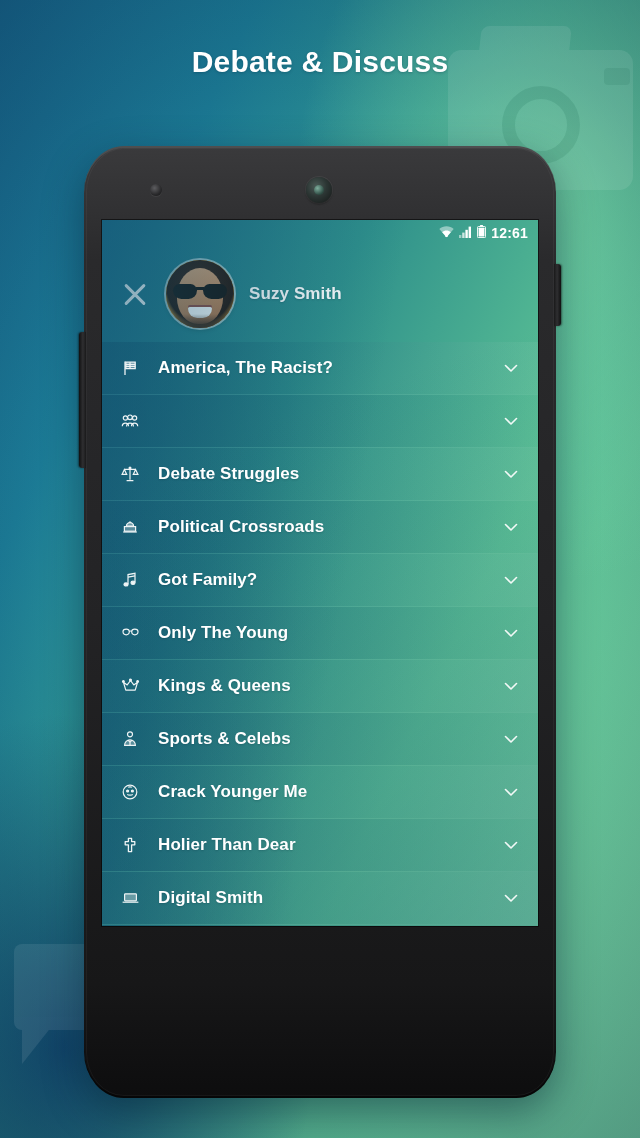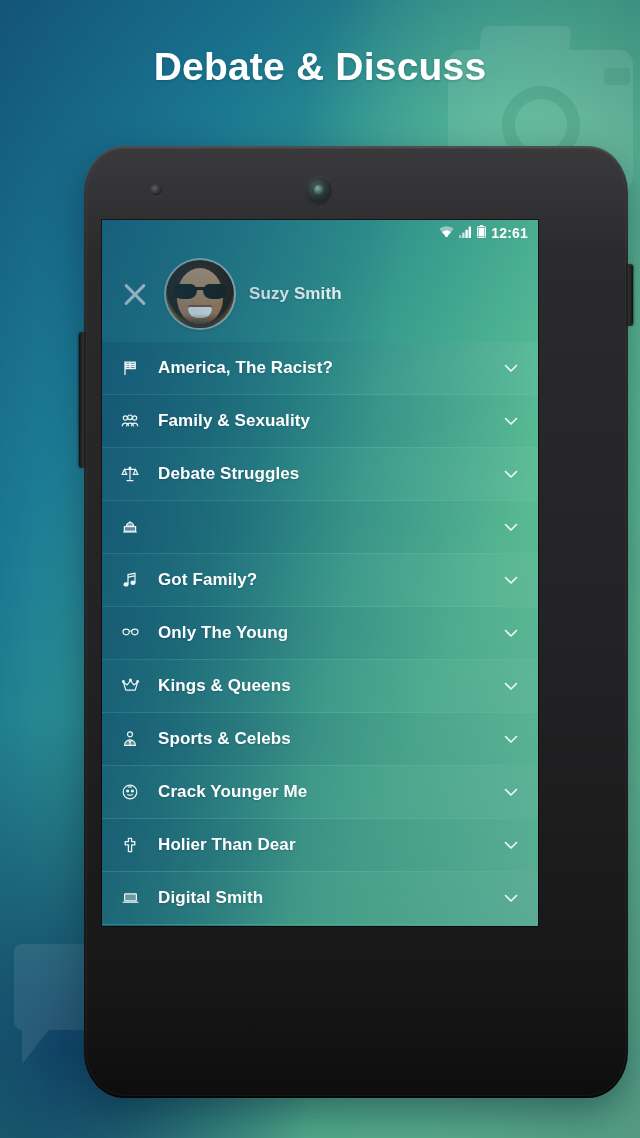--- a/index.html
+++ b/index.html
@@ -58,30 +58,30 @@
     position:absolute; left:8px; top:82px;
     width:0; height:0;
     border-left:30px solid #ffffff;
     border-bottom:38px solid transparent;
   }
 
   
   .page-title {
     position:absolute; top:45px; left:0; width:100%;
     text-align:center;
-    font-size:39px; font-weight:bold; color:#ffffff;
+    font-size:30px; font-weight:bold; color:#ffffff;
     letter-spacing:0.2px;
     text-shadow:0 1px 3px rgba(0,40,60,0.28);
   }
 
   
   .phone {
     position:absolute;
     left:84px; top:146px;
-    width:544px; height:952px;
+    width:472px; height:952px;
   }
   .phone-shell {
     position:absolute; inset:0;
     background:linear-gradient(180deg,#3a3a3c 0%, #2a2a2c 12%, #232325 50%, #171718 88%, #0d0d0e 100%);
     border-radius:40px / 46px;
     box-shadow:
       0 14px 40px rgba(0,25,45,0.48),
       0 2px 0 rgba(255,255,255,0.10) inset,
       0 -2px 0 rgba(0,0,0,0.5) inset;
   }
@@ -335,21 +335,20 @@
         <span class="topic-icon">
           <svg width="18" height="18" viewBox="0 0 18 18" fill="none" stroke="currentColor" stroke-width="1.2">
             <circle cx="4.4" cy="6" r="2.1"></circle>
               <circle cx="13.6" cy="6" r="2.1"></circle>
               <circle cx="9" cy="5.3" r="2.3"></circle>
             <path d="M1.3 14.2c0-1.9 1.4-3.1 3.1-3.1s3.1 1.2 3.1 3.1"></path>
             <path d="M10.5 14.2c0-1.9 1.4-3.1 3.1-3.1s3.1 1.2 3.1 3.1"></path>
             <path d="M5.6 14.6c0-2.1 1.5-3.4 3.4-3.4s3.4 1.3 3.4 3.4"></path>
           </svg>
         </span>
-        <span class="topic-label">Family &amp; Sexuality</span>
         <span class="topic-chevron">
           <svg width="18" height="18" viewBox="0 0 18 18" fill="none" stroke="currentColor" stroke-width="1.6" stroke-linecap="round" stroke-linejoin="round">
               <path d="M3.5 6.5 9 12l5.5-5.5"></path>
             </svg>
         </span>
       </div>
 
       <div class="topic-row">
         <span class="topic-icon">
           <svg width="18" height="18" viewBox="0 0 18 18" fill="none" stroke="currentColor" stroke-width="1.2">
@@ -369,20 +368,21 @@
 
       <div class="topic-row alt">
         <span class="topic-icon">
           <svg width="18" height="18" viewBox="0 0 18 18" fill="none" stroke="currentColor" stroke-width="1.2">
             <path d="M5.4 8.2a3.6 3.6 0 0 1 7.2 0z" fill="currentColor" fill-opacity="0.4"></path>
             <path d="M9 3.3v1.3"></path>
             <rect x="3.4" y="8.6" width="11.2" height="4.6" fill="currentColor" fill-opacity="0.3"></rect>
             <path d="M2.2 14h13.6"></path>
           </svg>
         </span>
+        <span class="topic-label">Political Crossroads</span>
         <span class="topic-chevron">
           <svg width="18" height="18" viewBox="0 0 18 18" fill="none" stroke="currentColor" stroke-width="1.6" stroke-linecap="round" stroke-linejoin="round">
               <path d="M3.5 6.5 9 12l5.5-5.5"></path>
             </svg>
         </span>
       </div>
 
       <div class="topic-row">
         <span class="topic-icon">
           <svg width="18" height="18" viewBox="0 0 18 18" fill="none" stroke="currentColor" stroke-width="1.2">

